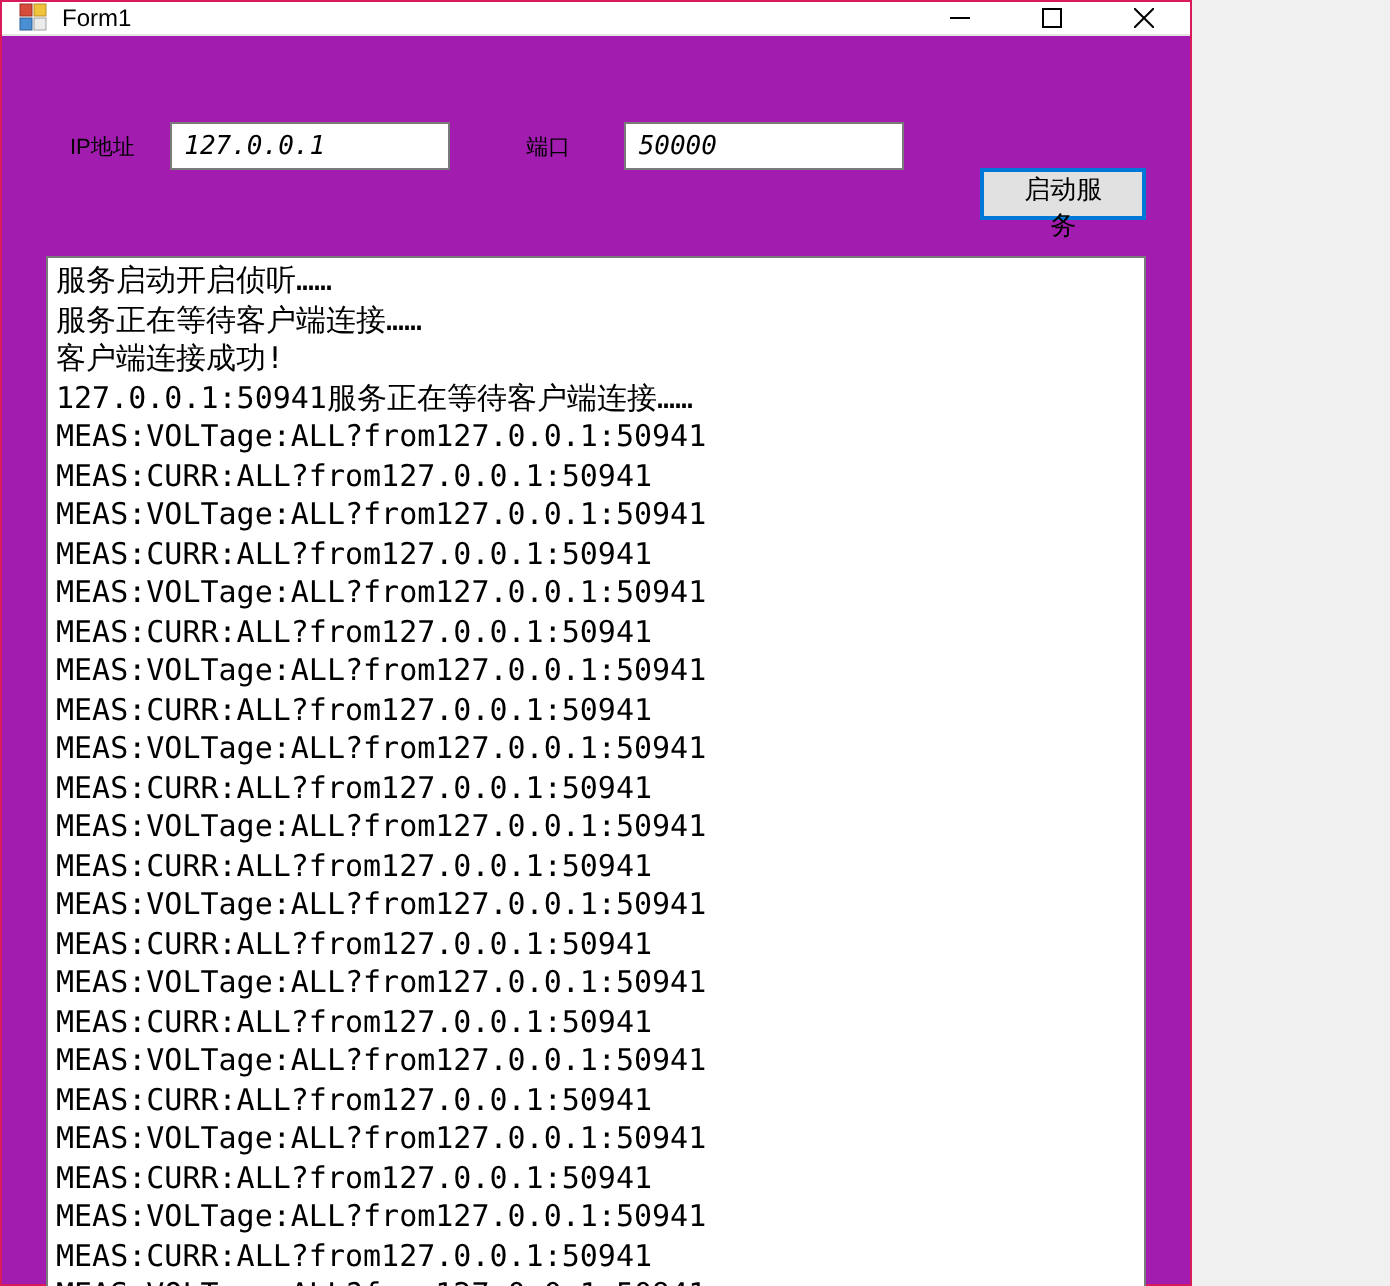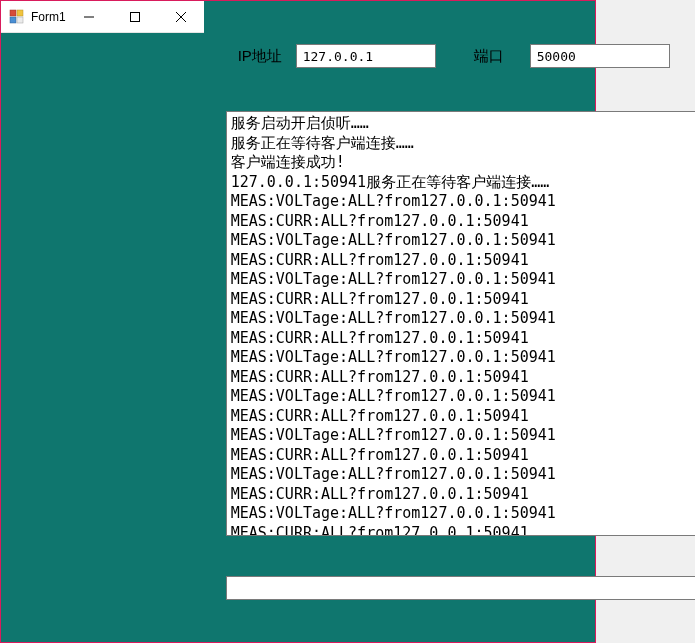--- a/index.html
+++ b/index.html
@@ -10,24 +10,24 @@
     body {
       font-family: "Microsoft YaHei", "SimSun", Arial, sans-serif;
       background: #f0f0f0;
       width: 695px;
       height: 643px;
       overflow: hidden;
     }
     .window {
       width: 596px;
       height: 643px;
-      background: #0f766e;
+      background: #a21caf;
       border: 1px solid #d91b5c;
       display: flex;
-      flex-direction: row;
+      flex-direction: column;
     }
     .titlebar {
       height: 32px;
       background: #ffffff;
       display: flex;
       align-items: center;
       padding-left: 8px;
       border-bottom: 1px solid #e5e5e5;
     }
     .titlebar-icon {
@@ -65,40 +65,41 @@
       display: flex;
       flex-direction: column;
     }
     .top-row {
       display: flex;
       align-items: center;
       gap: 0;
       margin-bottom: 18px;
     }
     .label {
-      font-size: 15px;
+      font-size: 11px;
       color: #000;
       white-space: nowrap;
     }
     .lbl-ip {
       width: 70px;
       padding-left: 12px;
     }
     .lbl-port {
       width: 50px;
       text-align: left;
       margin-left: 38px;
     }
     .text-input {
       height: 24px;
       border: 1px solid #7a7a7a;
       background: #fff;
       font-size: 13px;
       padding: 2px 6px;
       font-family: "SimSun", monospace;
+      font-style: italic;
     }
     .ip-input {
       width: 140px;
     }
     .port-input {
       width: 140px;
       margin-left: 6px;
     }
     .btn {
       height: 26px;

